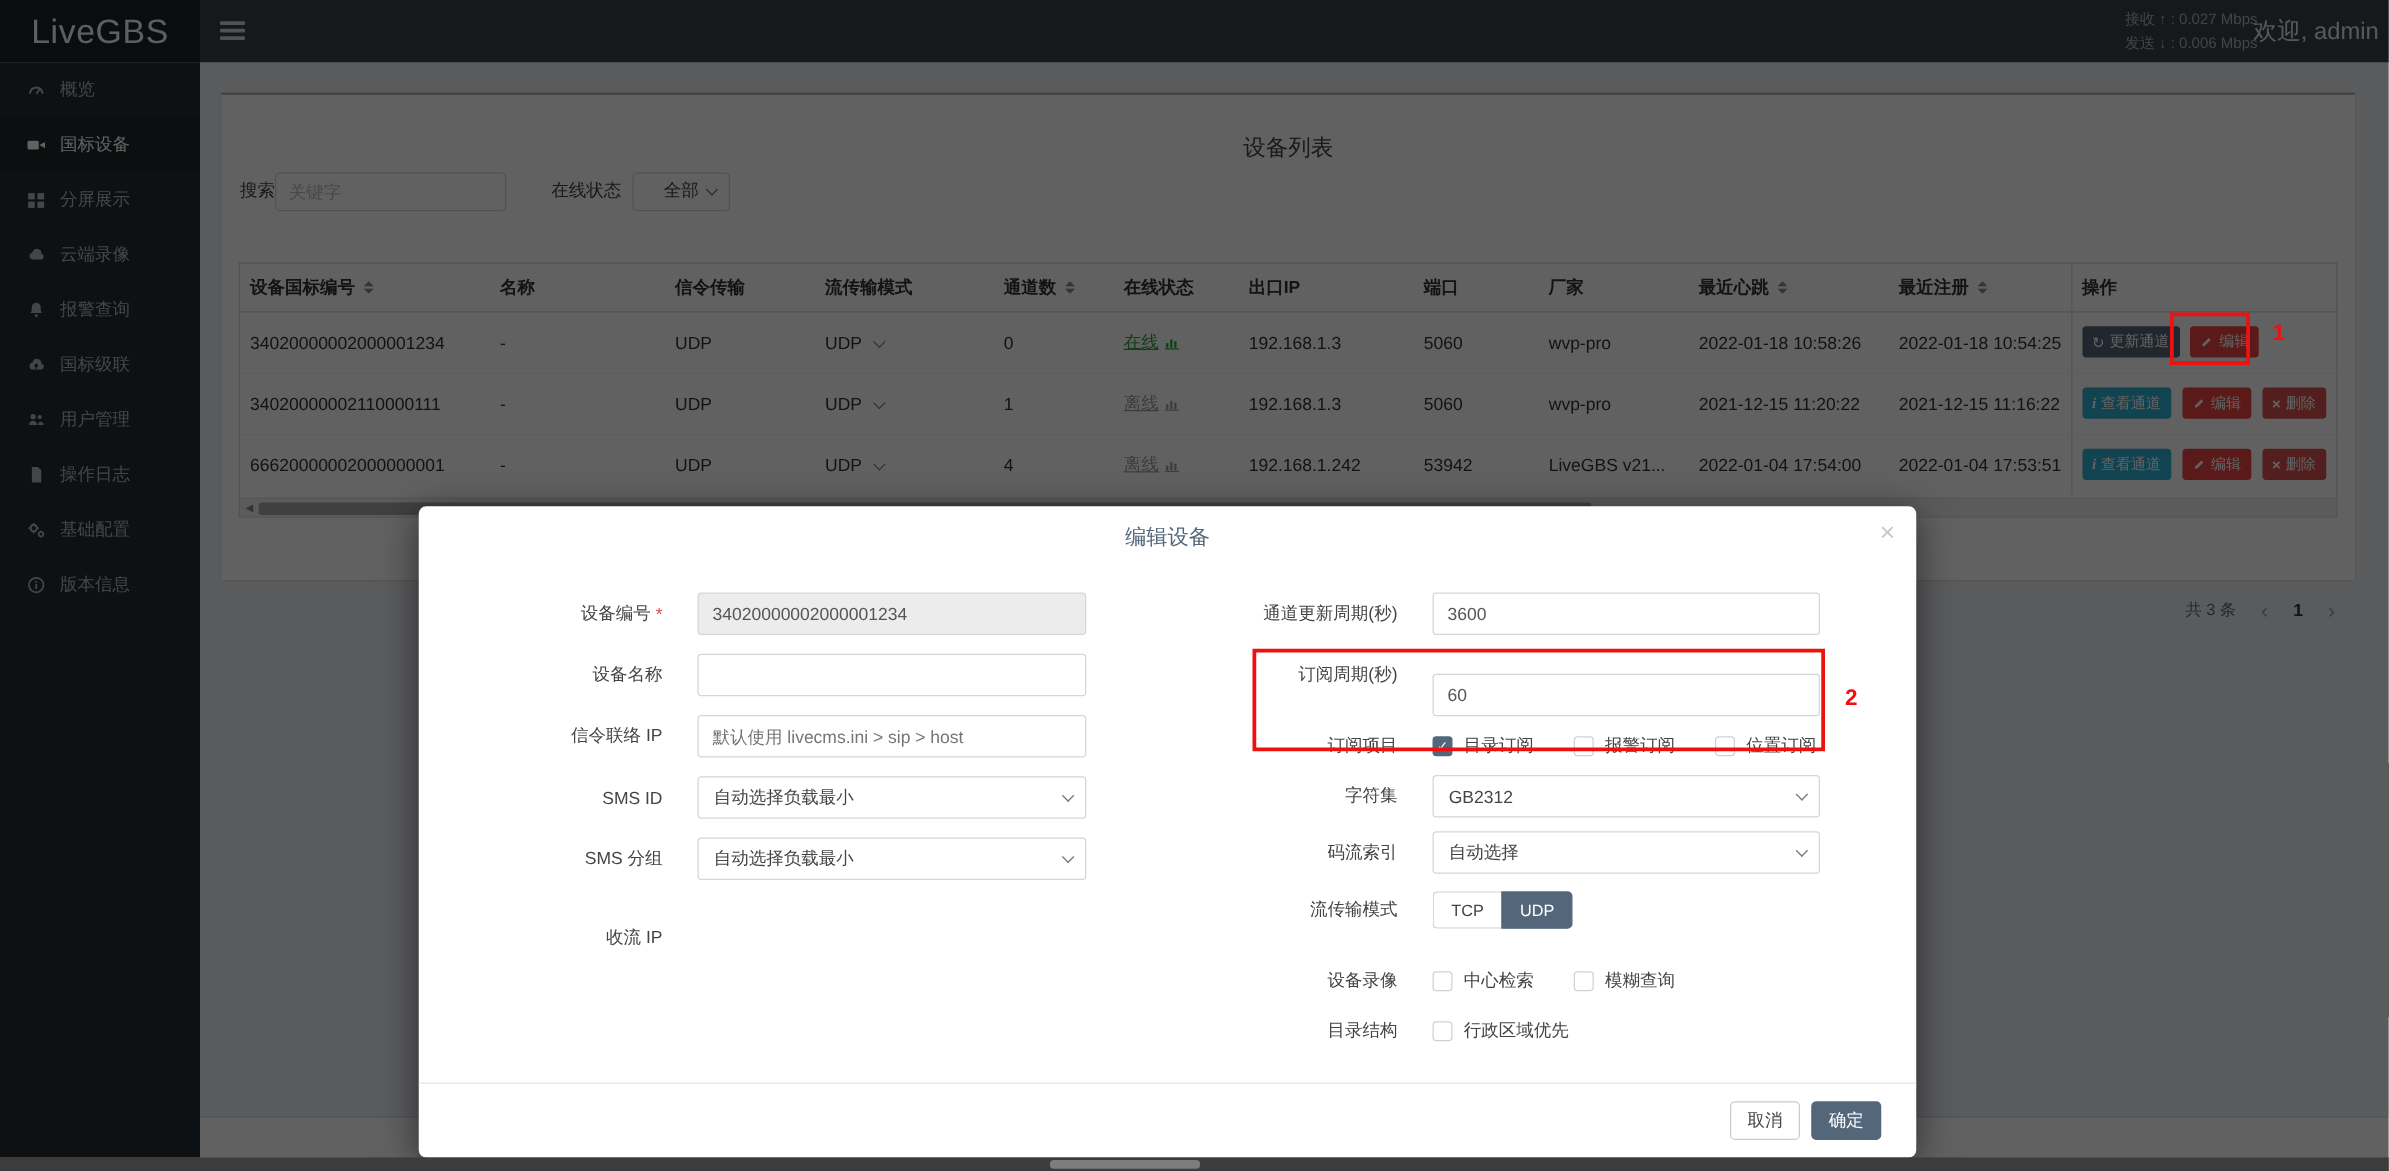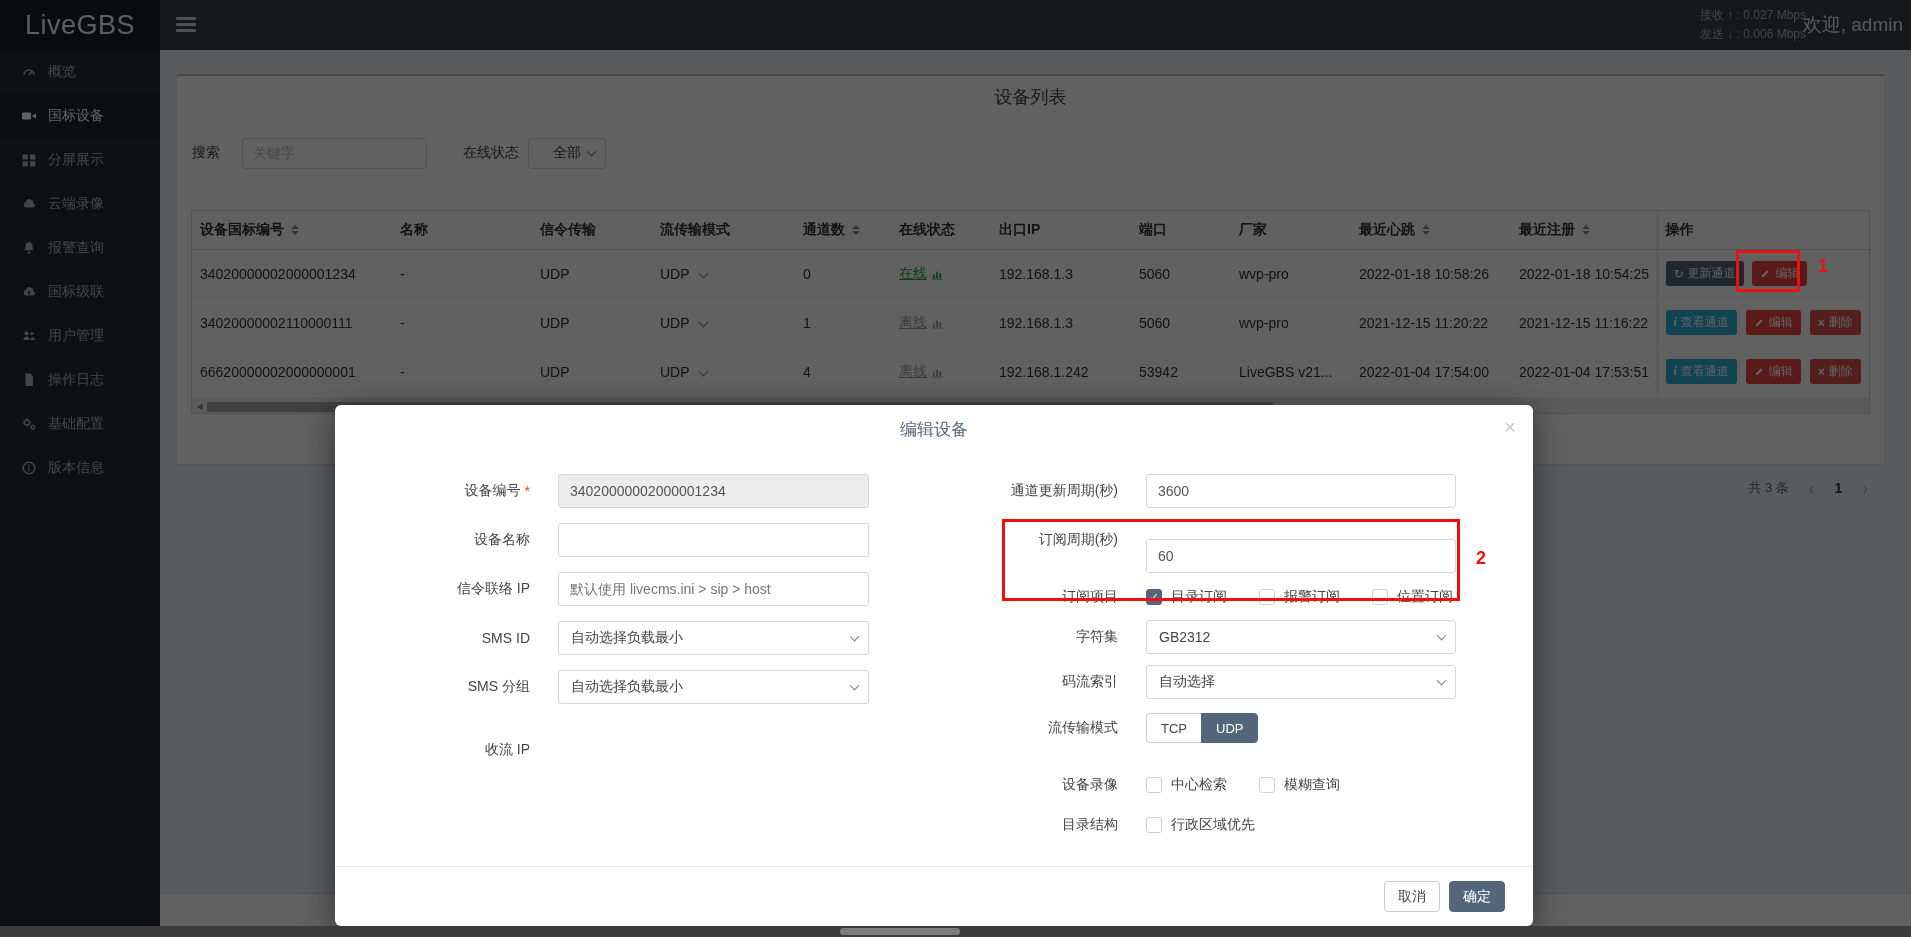--- a/index.html
+++ b/index.html
@@ -18,24 +18,24 @@
 
   .sidebar { position:absolute; left:0; top:50px; width:160px; height:876px; background:#222d32; }
   .side-item { height:44px; display:flex; align-items:center; padding-left:21px; color:#aeb9bf; font-size:14px; cursor:pointer; }
   .side-item svg { width:16px; height:16px; margin-right:11px; flex:0 0 16px; }
   .side-item.active { background:#1e282c; color:#ffffff; }
 
   
   .content { position:absolute; left:160px; top:50px; width:1751px; height:876px; background:#ecf0f5; }
   .panel { position:absolute; left:17px; top:24px; width:1707px; height:390px; background:#ffffff;
            border-top:2px solid rgba(0,0,0,.28); box-shadow:0 1px 2px rgba(0,0,0,.12); }
-  .panel-title { text-align:center; font-size:18px; color:#444; padding-top:9px; }
+  .panel-title { text-align:center; font-size:18px; color:#444; padding-top:30px; }
 
   .search-row { position:absolute; left:15px; top:61px; height:32px; display:flex; align-items:center; color:#444; }
-  .search-row label { margin-right:22px; }
+  .search-row label { margin-right:0; }
   .inp { height:31px; border:1px solid #d2d6de; border-radius:4px; padding:0 10px; font-size:14px; color:#555;
          font-family:inherit; background:#fff; }
   .inp::placeholder { color:#b9bec4; }
   .search-inp { width:185px; }
   .status-label { margin-left:36px; margin-right:9px; }
   .sel { position:relative; border:1px solid #d2d6de; border-radius:4px; background:#fff; height:31px;
          display:flex; align-items:center; padding:0 24px 0 24px; color:#444; cursor:pointer; }
   .chev { position:absolute; right:10px; top:50%; width:7px; height:7px; border-right:1.7px solid #777;
           border-bottom:1.7px solid #777; transform:translateY(-70%) rotate(45deg); }
 

